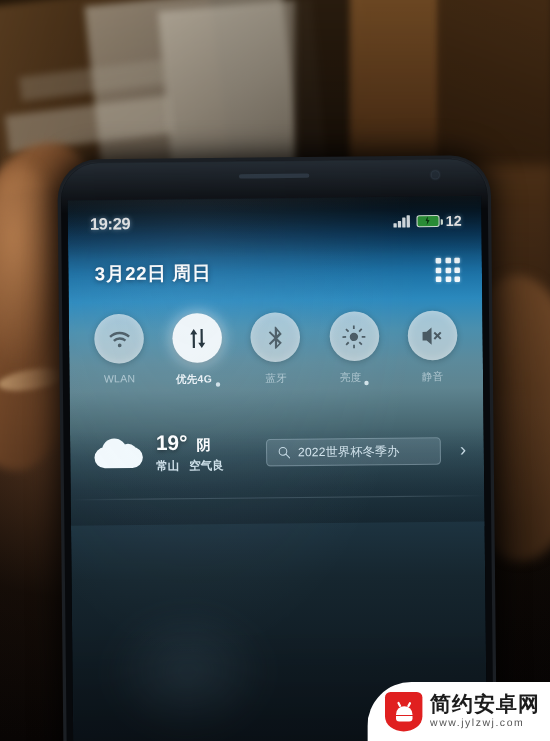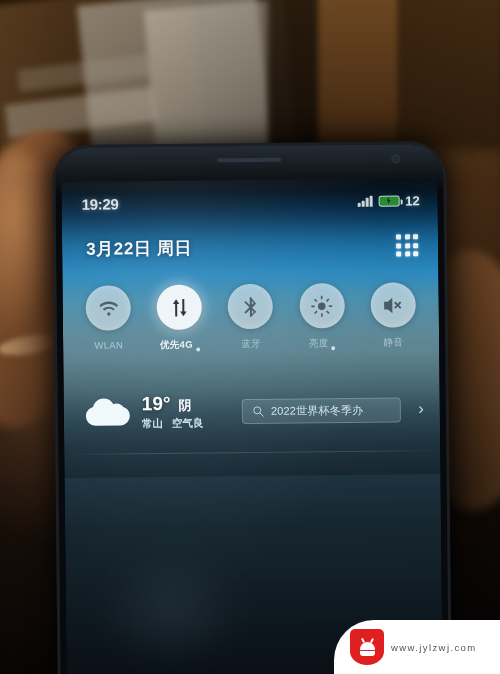--- a/index.html
+++ b/index.html
@@ -437,15 +437,16 @@
 <div id="watermark">
   <div id="wm-logo">
     <span class="droid">
       <span class="ant1"></span>
         <span class="ant2"></span>
       <span class="head"></span>
         <span class="body"></span>
     </span>
   </div>
   <div id="wm-text">
+    <span id="wm-title">简约安卓网</span>
     <span id="wm-url">www.jylzwj.com</span>
   </div>
 </div>
 
 </body></html>

